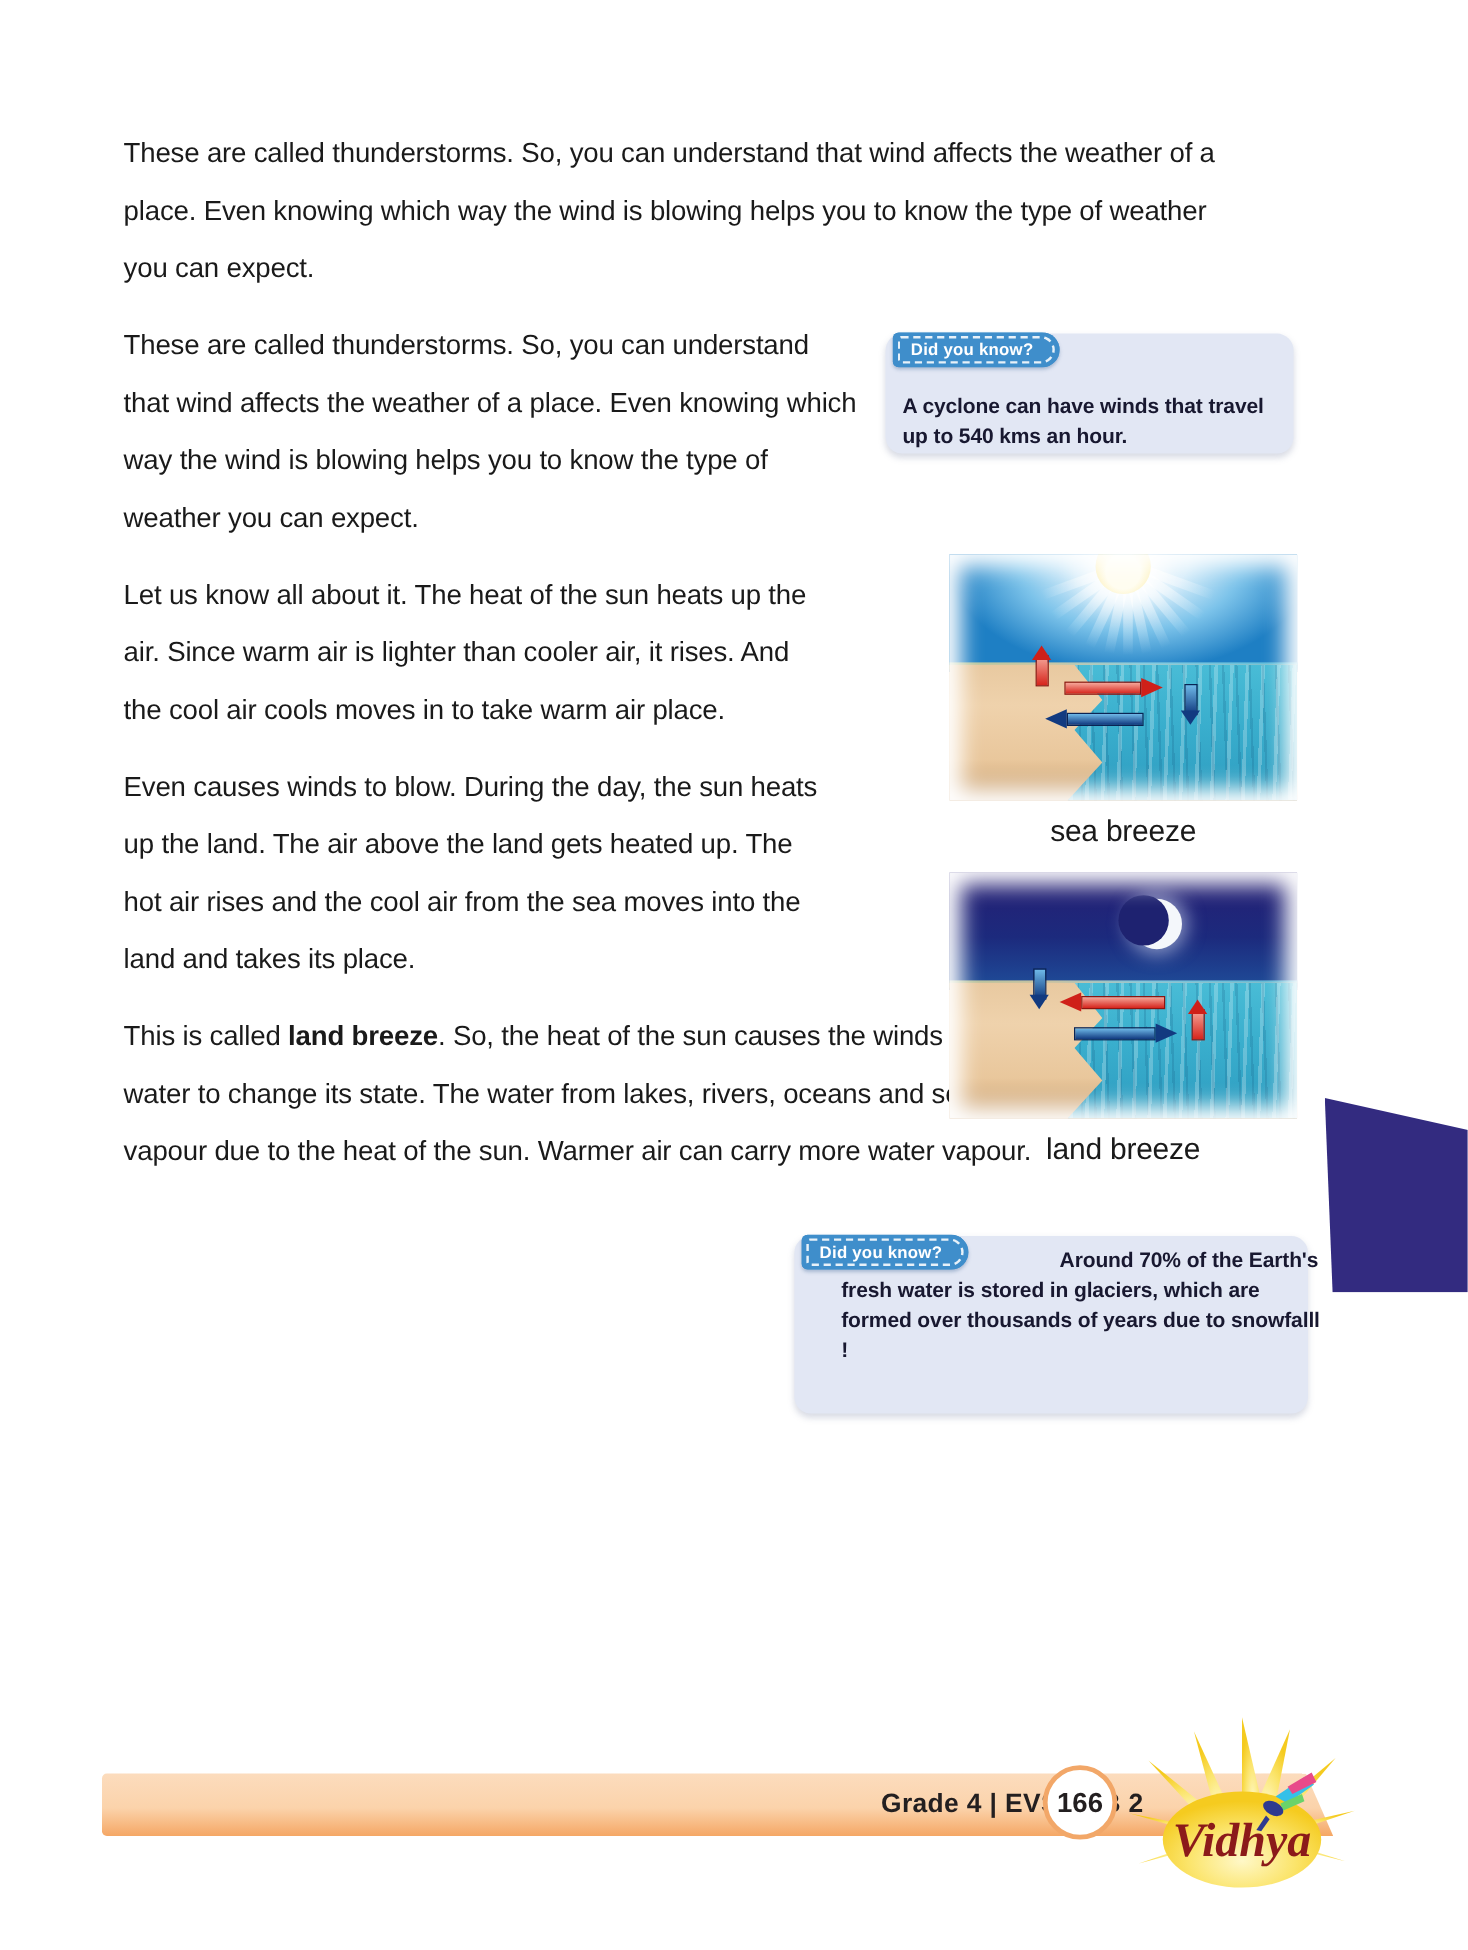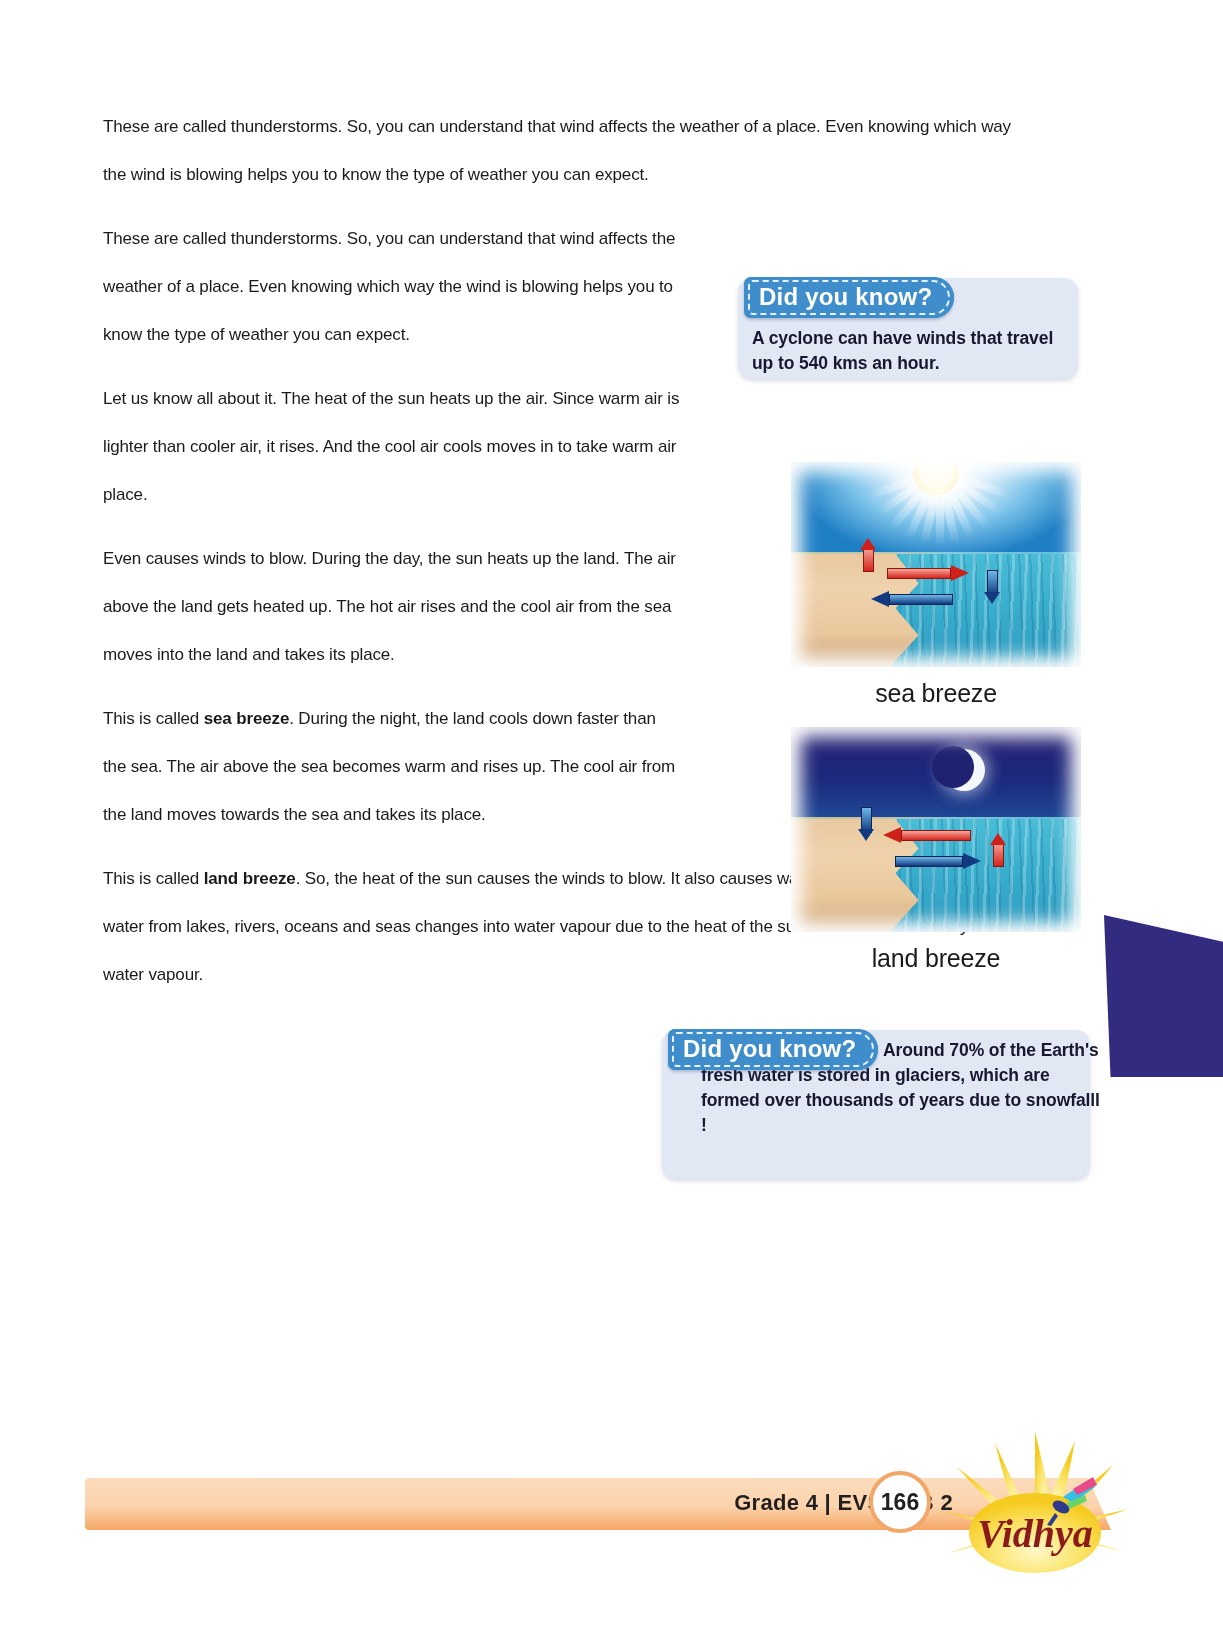--- a/index.html
+++ b/index.html
@@ -32,21 +32,21 @@
   }
 
   
   .text-col {
     position: absolute;
     left: 103px; top: 103px;
     width: 920px;
   }
   p.body {
     margin: 0 0 16px 0;
-    font-size: 17px;
+    font-size: 23px;
     line-height: 48px;
     color: #1a1a1a;
     letter-spacing: -0.15px;
     font-weight: 400;
   }
   p.body b, p.body strong { font-weight: 700; }
   .narrow { width: 612px; }
   .narrow2 { width: 590px; }
   .narrow3 { width: 580px; }
 
@@ -55,21 +55,21 @@
     position: absolute;
     background: #e2e7f4;
     border-radius: 14px;
     box-shadow: 0 3px 5px rgba(120,130,160,0.28);
   }
   .dyk-badge {
     position: absolute;
     top: -1px; left: 6px;
     background: #3f8ecb;
     color: #ffffff;
-    font-size: 24px;
+    font-size: 14px;
     font-weight: 700;
     letter-spacing: 0.2px;
     padding: 6px 22px 7px 15px;
     border-radius: 9px 26px 26px 9px;
     white-space: nowrap;
     box-shadow: inset 0 0 0 2px #3f8ecb, 0 2px 3px rgba(60,100,150,0.35);
     z-index: 3;
   }
   .dyk-badge::before {
     content: "";
@@ -261,21 +261,20 @@
     <p class="body">These are called thunderstorms. So, you can understand that wind affects the weather of a place. Even knowing which way the wind is blowing helps you to know the type of weather you can expect.</p>
 
     <p class="body narrow">
       <span>These are called thunderstorms. So, you can understand that wind affects the weather of a place. Even knowing which way the wind is blowing helps you to know the type of weather you can expect.</span>
     </p>
 
     <p class="body narrow2">Let us know all about it. The heat of the sun heats up the air. Since warm air is lighter than cooler air, it rises. And the cool air cools moves in to take warm air place.</p>
 
     <p class="body narrow2">Even causes winds to blow. During the day, the sun heats up the land. The air above the land gets heated up. The hot air rises and the cool air from the sea moves into the land and takes its place.</p>
 
-    <p class="body narrow3"><span>This is called </span><b>sea breeze</b><span>. During the night, the land cools down faster than the sea. The air above the sea becomes warm and rises up. The cool air from the land moves towards the sea and takes its place.</span></p>
 
     <p class="body"><span>This is called </span><b>land breeze</b><span>. So, the heat of the sun causes the winds to blow. It also causes water to change its state. The water from lakes, rivers, oceans and seas changes into water vapour due to the heat of the sun. Warmer air can carry more water vapour.</span></p>
 
   </div>
 
   <div class="dyk" id="dyk-1">
     <div class="dyk-badge">
       <span>Did you know?</span>
     </div>
     <div class="dyk-body">A cyclone can have winds that travel up to 540 kms an hour.</div>

